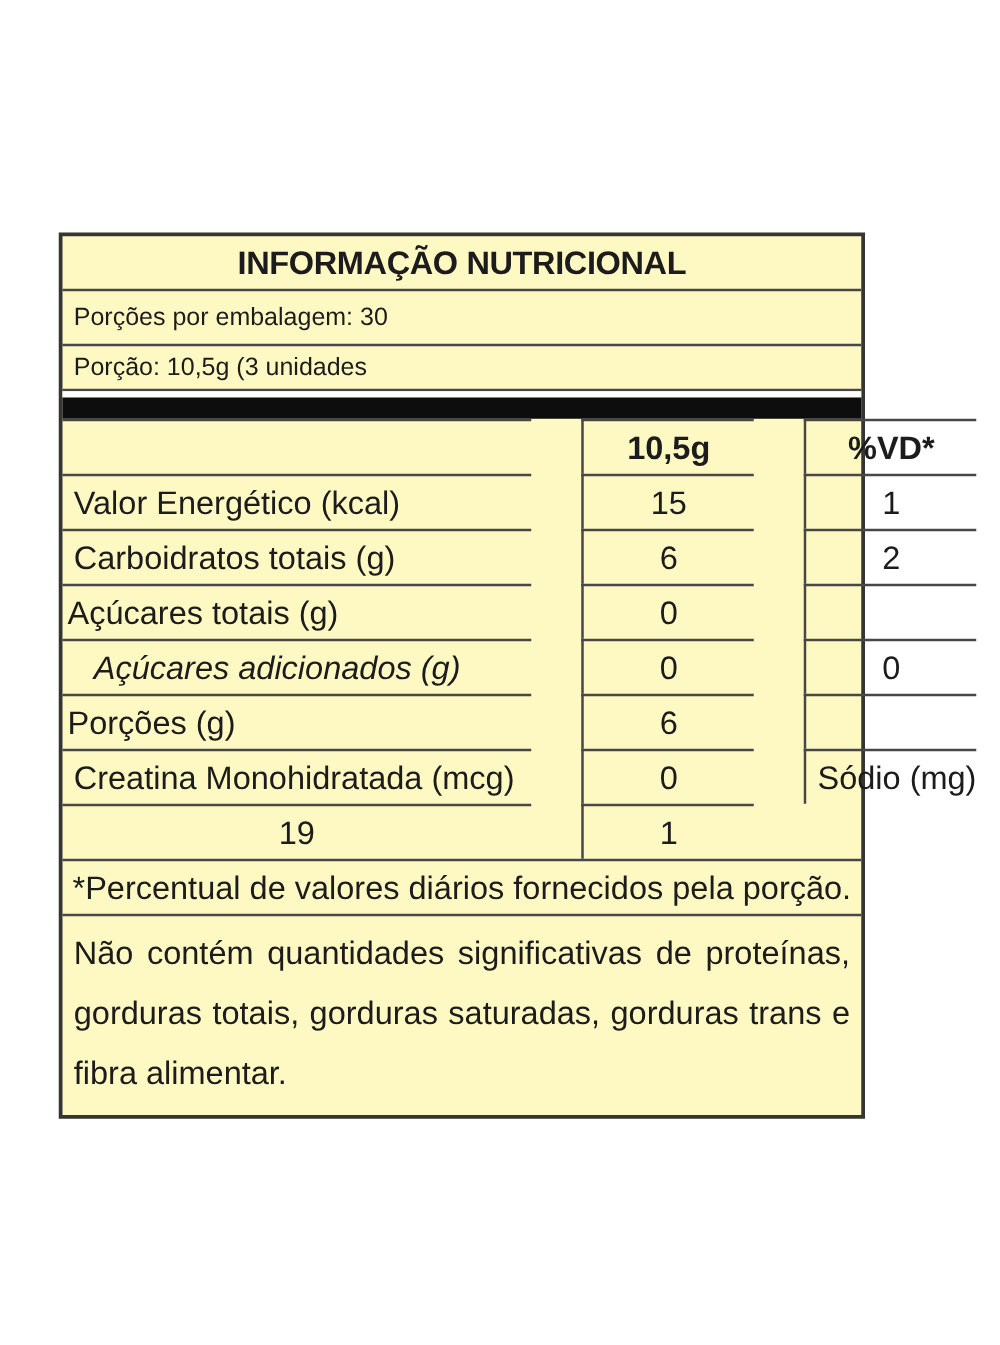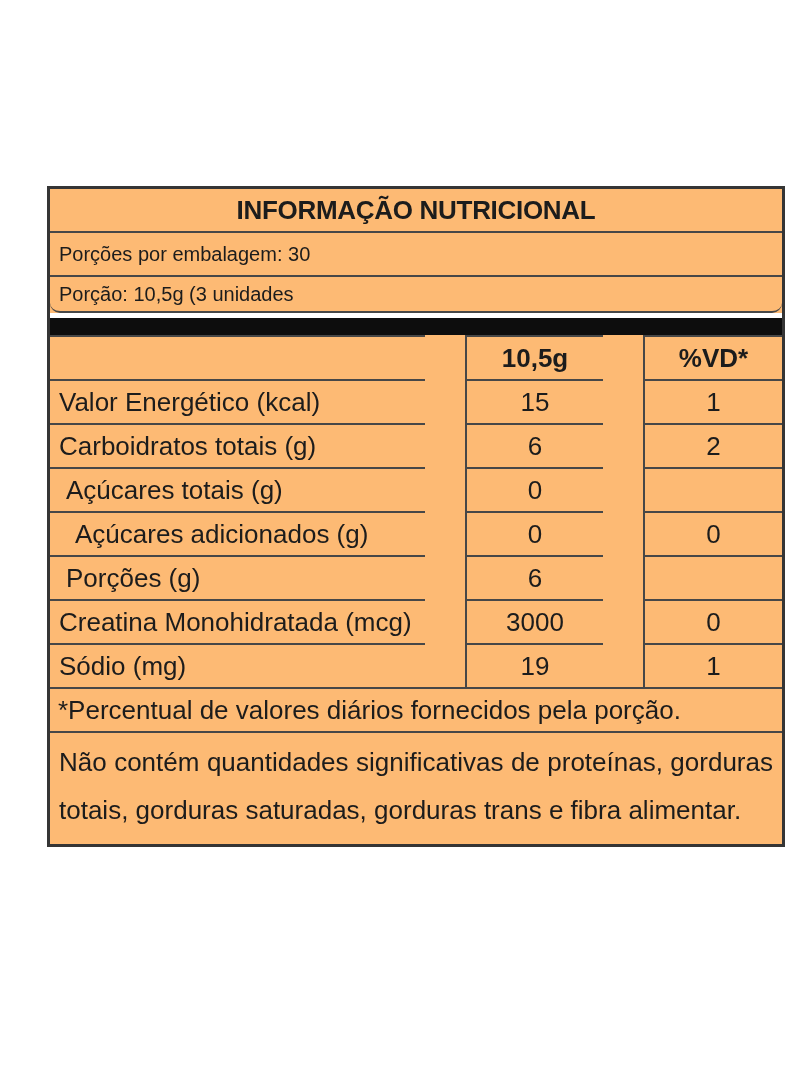--- a/index.html
+++ b/index.html
@@ -11,50 +11,50 @@
   }
   *{box-sizing:border-box;margin:0;padding:0;}
   html,body{background:#fff;}
   body{
     width:800px;height:1076px;position:relative;overflow:hidden;
     font-family:"Liberation Sans","DejaVu Sans",sans-serif;
     color:var(--text);
   }
   .sheet{position:absolute;inset:0;background:var(--bg);}
   .ntable{
-    position:absolute;left:47px;top:186px;width:738px;
+    position:absolute;left:47px;top:186px;width:645px;
     border:3px solid var(--outer);
-    background:#fdba74;
+    background:#fef9c3;
   }
   .title-row{
     height:44px;display:flex;align-items:center;justify-content:center;
     border-bottom:2px solid var(--border);
     font-weight:bold;font-size:26px;letter-spacing:-0.3px;
   }
   .info-row{
     height:44px;display:flex;align-items:center;
     padding-left:9px;font-size:20px;
     border-bottom:2px solid var(--border);
   }
-  .info-row.last{border-bottom:2px solid var(--border);height:36px;border-radius:10px;}
+  .info-row.last{border-bottom:2px solid var(--border);height:36px;}
   .gapstrip{height:5px;background:#fff;}
   .band{height:17px;background:var(--band);}
   .grid{display:grid;grid-template-columns:375px 178px 1fr;}
   .cell{
     border-top:2px solid var(--border);
     min-height:44px;display:flex;align-items:center;
     font-size:26px;white-space:nowrap;
   }
   .grid > .cell:nth-child(3n+2),
   .grid > .cell:nth-child(3n+3){border-left:2px solid var(--border);margin-left:40px;}
   .cell.head{font-weight:bold;}
   .cell.num{justify-content:center;}
   .cell.lab{padding-left:9px;}
-  .cell.lab.indent-1{padding-left:16px;}
-  .cell.lab.indent-2{padding-left:25px;}
+  .cell.lab.indent-1{padding-left:4px;}
+  .cell.lab.indent-2{padding-left:25px;font-style:italic;}
   .footnote-row{
     border-top:2px solid var(--border);
     min-height:44px;display:flex;align-items:center;
     padding-left:8px;font-size:26px;white-space:nowrap;
   }
   .nosig{
     border-top:2px solid var(--border);
     padding:5px 9px 10px 9px;
     font-size:26px;line-height:48px;
     text-align:justify;
@@ -95,21 +95,20 @@
 
   <div class="cell lab indent-2">Açúcares adicionados (g)</div>
   <div class="cell num">0</div>
   <div class="cell num">0</div>
 
   <div class="cell lab indent-1">Porções (g)</div>
   <div class="cell num">6</div>
   <div class="cell num"></div>
 
   <div class="cell lab indent-0">Creatina Monohidratada (mcg)</div>
-  <div class="cell num">3000</div>
   <div class="cell num">0</div>
 
   <div class="cell lab indent-0">Sódio (mg)</div>
   <div class="cell num">19</div>
   <div class="cell num">1</div>
 </div>
 
     <div class="footnote-row">*Percentual de valores diários fornecidos pela porção.</div>
 
     <div class="nosig">Não contém quantidades significativas de proteínas, gorduras totais, gorduras saturadas, gorduras trans e fibra alimentar.</div>

